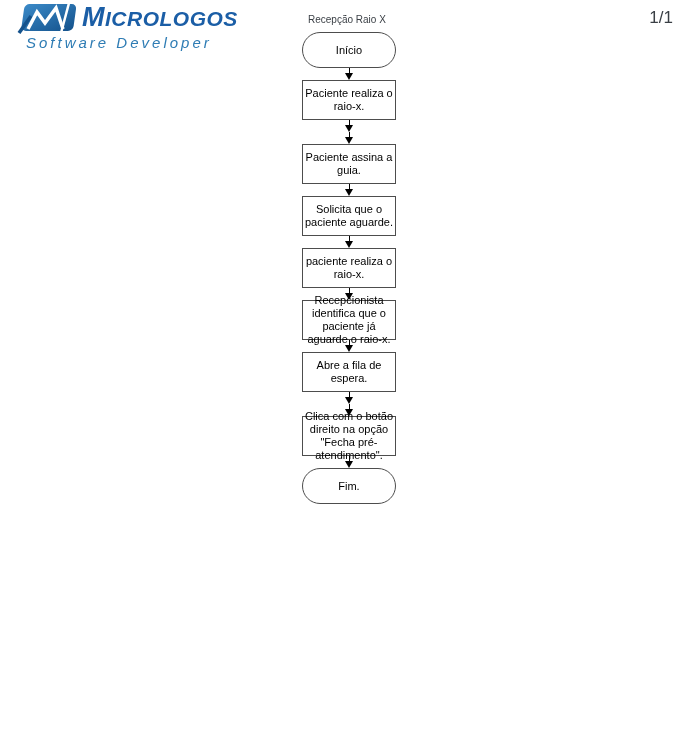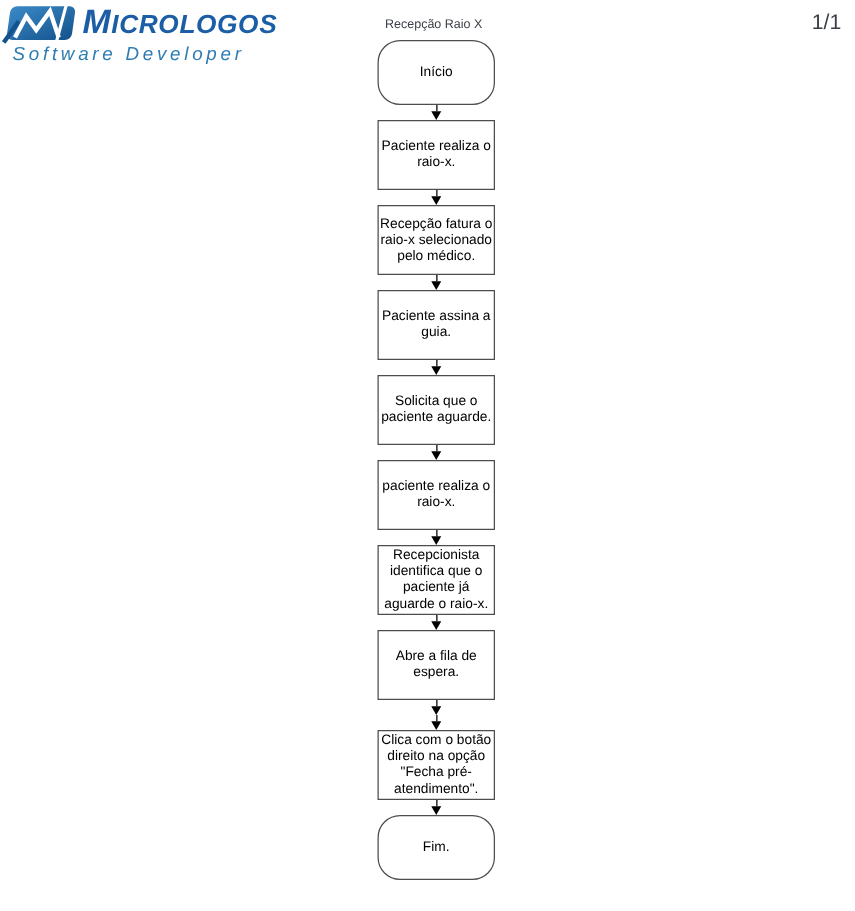--- a/index.html
+++ b/index.html
@@ -6,21 +6,21 @@
   html, body { background: #ffffff; }
   body {
     width: 684px; height: 729px;
     font-family: "Liberation Sans", sans-serif;
     position: relative;
     overflow: hidden;
   }
   .page { position: absolute; inset: 0; background: #fff; }
 
   
-  .logo { position: absolute; left: 0; top: 2px; width: 236px; }
+  .logo { position: absolute; left: 16px; top: 2px; width: 236px; }
   .logo-row { display: flex; align-items: center; }
   .logo-mark { flex: 0 0 auto; margin-right: 4px; }
   .brand {
     display: block;
     font-size: 21px; font-weight: bold;
     color: #1b5ea6;
     text-transform: uppercase;
     letter-spacing: 0.5px;
     line-height: 30px;
     font-style: italic;
@@ -56,22 +56,22 @@
     width: 94px;
     border: 1px solid #4d4d4d;
     background: #ffffff;
     display: flex; align-items: center; justify-content: center;
     text-align: center;
     font-size: 11px; line-height: 13px; color: #000;
     padding: 2px 1px;
     white-space: pre-line;
     flex: 0 0 auto;
   }
-  .node.process { height: 56px; }
-  .node.terminator { height: 52px; border-radius: 18px; }
+  .node.process { height: 40px; }
+  .node.terminator { height: 36px; border-radius: 18px; }
   .arrow {
     height: 12px; flex: 0 0 auto;
     display: flex; flex-direction: column; align-items: center;
   }
   .arrow-line { width: 1px; flex: 1 1 auto; background: #000; }
   .arrow-head {
     width: 0; height: 0;
     border-left: 4px solid transparent;
     border-right: 4px solid transparent;
     border-top: 7px solid #000;
@@ -112,23 +112,20 @@
       <div class="arrow">
         <div class="arrow-line"></div>
         <div class="arrow-head"></div>
       </div>
       <div class="node process">Paciente realiza o
 raio-x.</div>
       <div class="arrow">
         <div class="arrow-line"></div>
         <div class="arrow-head"></div>
       </div>
-      <div class="node process">Recepção fatura o
-raio-x selecionado
-pelo médico.</div>
       <div class="arrow">
         <div class="arrow-line"></div>
         <div class="arrow-head"></div>
       </div>
       <div class="node process">Paciente assina a
 guia.</div>
       <div class="arrow">
         <div class="arrow-line"></div>
         <div class="arrow-head"></div>
       </div>

